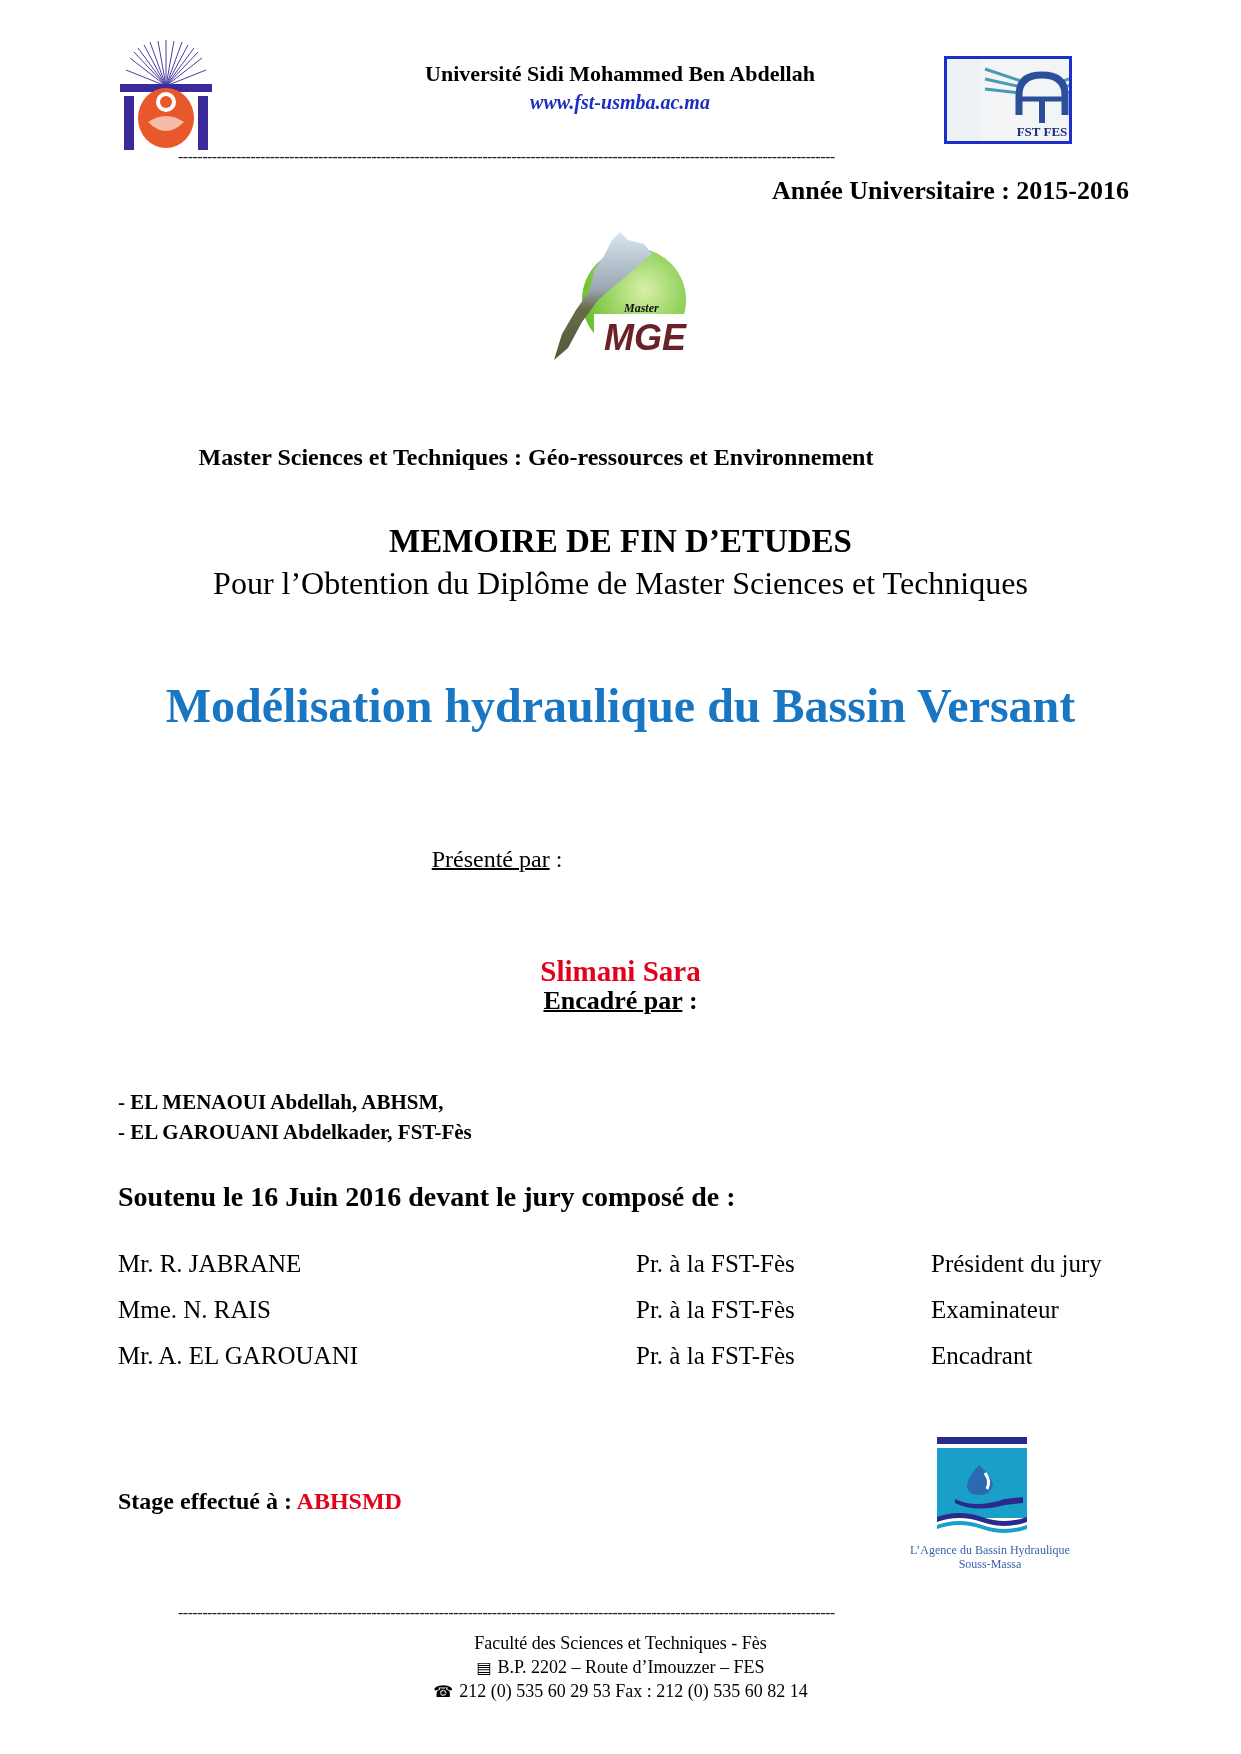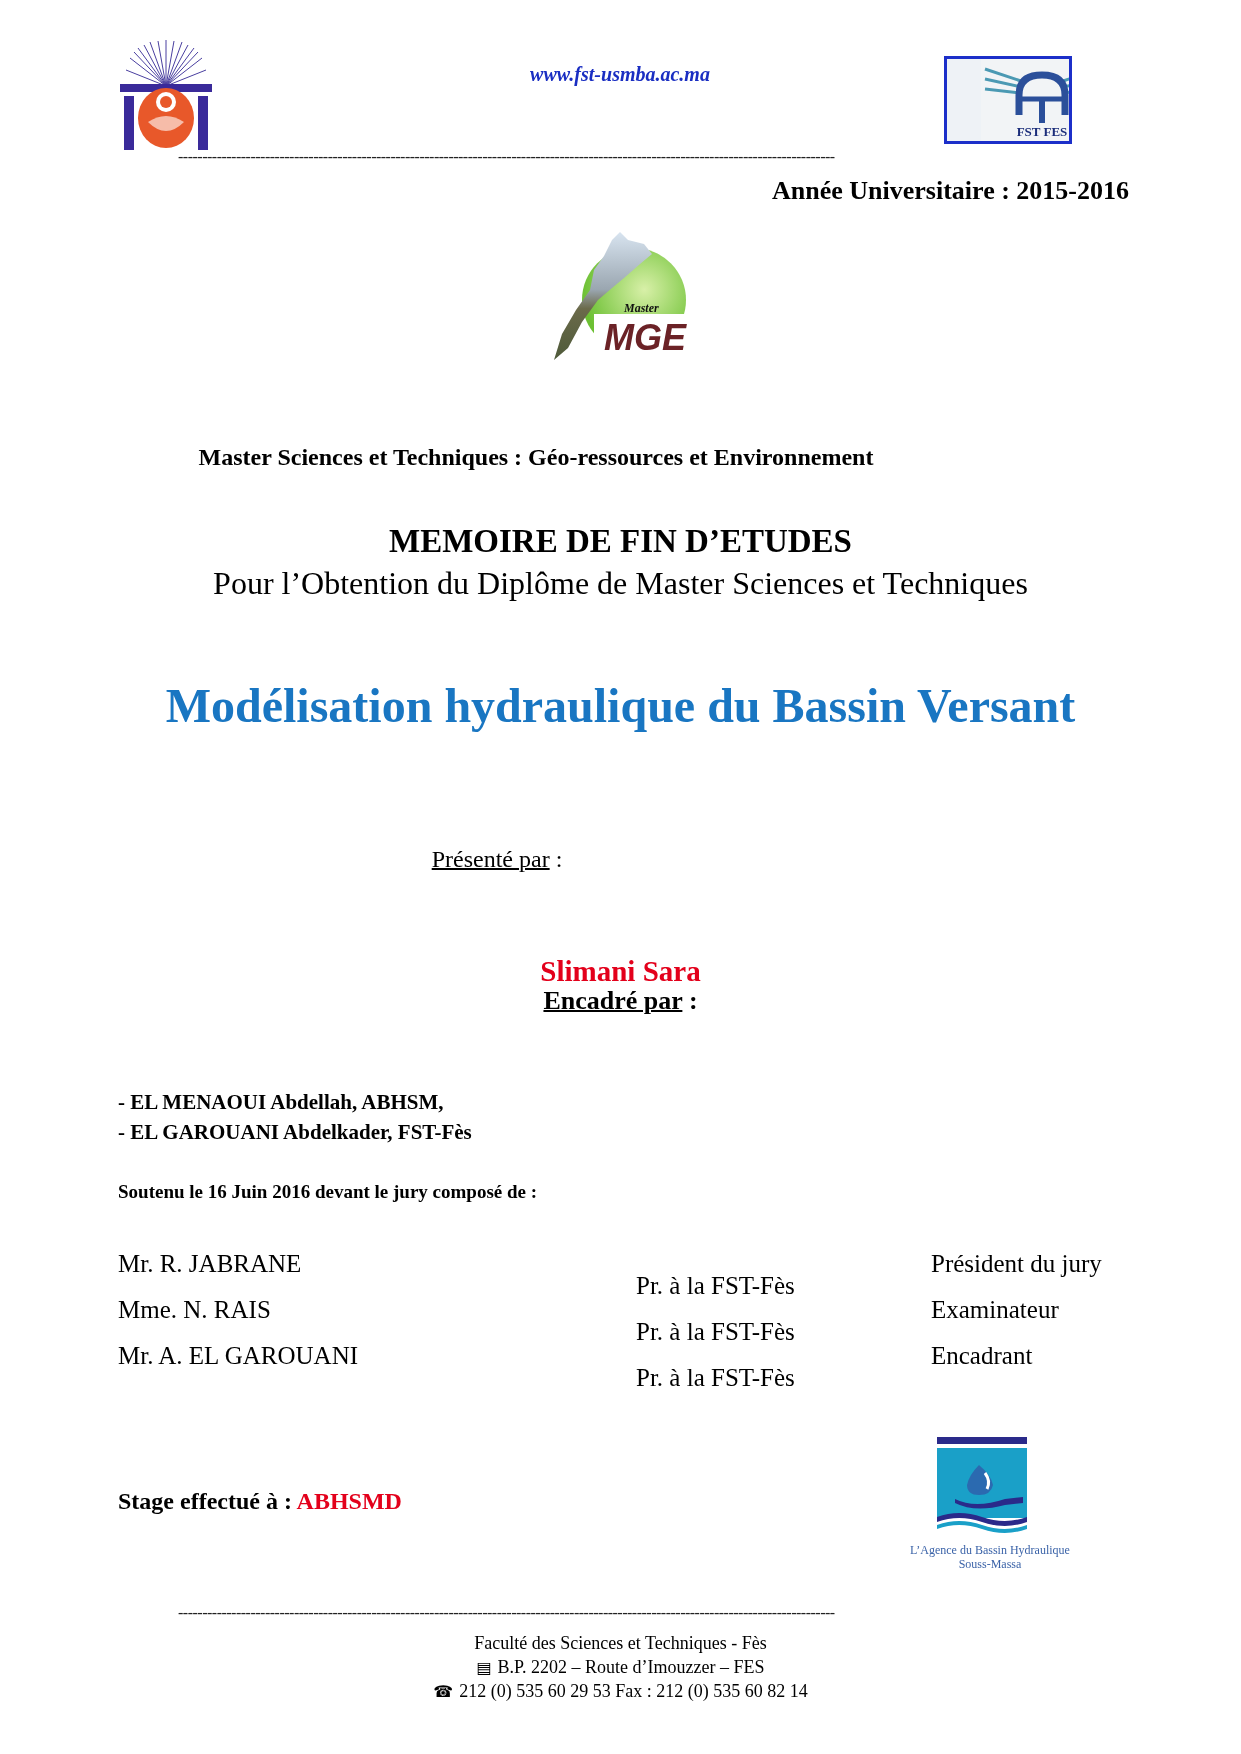--- a/index.html
+++ b/index.html
@@ -28,26 +28,26 @@
 
   .presente { left:0; width:994px; top:846px; font-size:24px; font-weight:normal; }
   .presente u, .encadre u { text-decoration:underline; text-decoration-thickness:2px; }
   .student { left:0; width:1241px; top:915px; font-size:29px; font-weight:bold; color:#e3001b;margin-top:40px; }
   .encadre { left:0; width:1241px; top:986px; font-size:26px; font-weight:bold; }
 
   .sup { left:118px; font-size:21px; font-weight:bold; }
   .sup1 { top:1090px; }
   .sup2 { top:1120px; }
 
-  .soutenu { left:118px; top:1181px; font-size:19px; font-weight:bold; }
+  .soutenu { left:118px; top:1181px; font-size:28px; font-weight:bold; }
 
   .jury-row { left:118px; width:1120px; height:34px; font-size:25px; font-weight:normal;text-align:right; }
   .jury-row span { position:absolute; top:0; white-space:nowrap; }
   .jury-row .name { left:0; }
-  .jury-row .aff { left:518px;margin-top:22px; }
+  .jury-row .aff { left:518px; }
   .jury-row .role { left:813px; }
   .jr1 { top:1250px; }
   .jr2 { top:1296px; }
   .jr3 { top:1342px; }
 
   .stage { left:118px; top:1488px; font-size:24px; font-weight:bold; }
   .stage .place { color:#e3001b; }
 
   .abh-logo { left:935px; top:1437px; width:94px; height:96px; }
   .abh-cap1 { left:880px; width:220px; top:1543px; font-size:12px; color:#3b63a8; }
@@ -86,20 +86,21 @@
     <rect x="6" y="56" width="10" height="54" fill="#3a2a9a"></rect>
     <rect x="80" y="56" width="10" height="54" fill="#3a2a9a"></rect>
     <ellipse cx="48" cy="78" rx="28" ry="30" fill="#e8582a"></ellipse>
     <circle cx="48" cy="62" r="10" fill="#fff"></circle>
     <circle cx="48" cy="62" r="6" fill="#e8582a"></circle>
     <path d="M30 82 Q48 70 66 82 Q48 100 30 82" fill="#fff" opacity="0.6"></path>
   </svg>
 </div>
 
 <div class="abs hdr-text center">
+  <div class="hdr-line1">Université Sidi Mohammed Ben Abdellah</div>
   <div class="hdr-line3">www.fst-usmba.ac.ma</div>
 </div>
 
 <div class="abs logo-right">
   <svg width="122" height="82" viewBox="0 0 122 82">
     <rect width="122" height="82" fill="#f2f4f6"></rect>
     <g stroke="#2e8aa8" stroke-width="3" opacity="0.85">
       <line x1="4" y1="10" x2="40" y2="22"></line>
         <line x1="4" y1="20" x2="40" y2="28"></line>
       <line x1="4" y1="30" x2="40" y2="34"></line>

